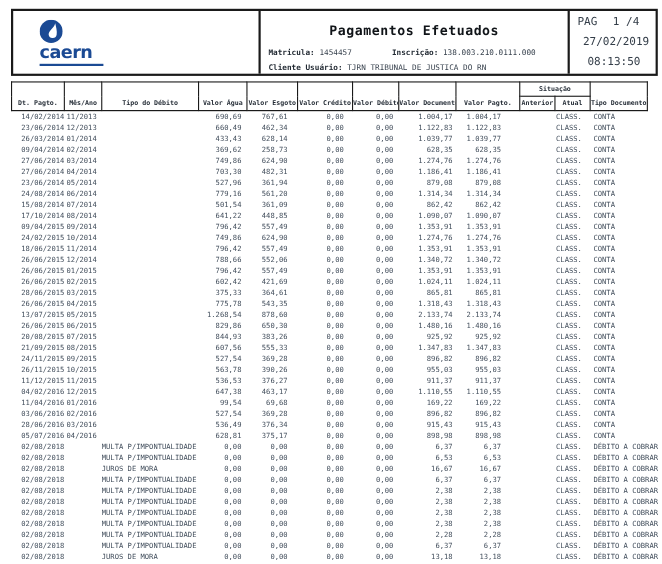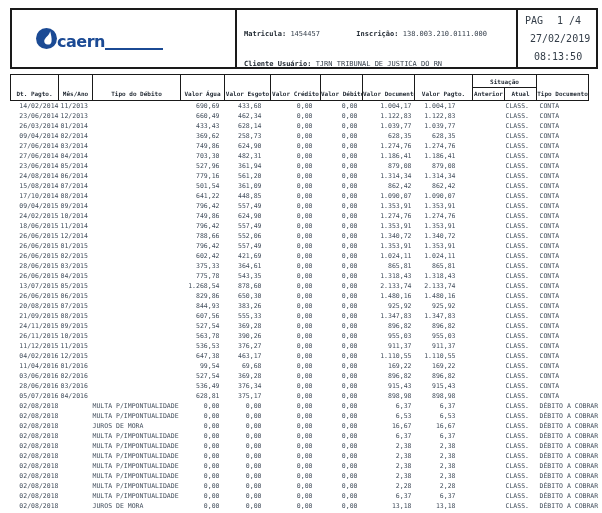--- a/index.html
+++ b/index.html
@@ -16,37 +16,37 @@
     position: absolute; left: 10px; top: 8px; width: 588px; height: 61px;
     border: 2px solid #1a1a1a;
     display: flex;
     background: #fff;
   }
   .logo-cell {
     width: 225px; border-right: 2px solid #1a1a1a;
     display: flex; align-items: center; justify-content: flex-start;
     padding-left: 24px;
   }
-  .logo { display: flex; flex-direction: row; align-items: flex-end; }
+  .logo { display: flex; flex-direction: column; align-items: flex-start; }
   .logo-circle { width: 21px; height: 21px; margin-bottom: 1px; }
   .logo-word {
     font-family: "DejaVu Sans", sans-serif;
     font-size: 16px; font-weight: bold; color: #1b4a94;
     line-height: 1; letter-spacing: -0.5px;
   }
   .logo-bar { width: 58px; height: 2px; background: #1b4a94; margin-top: 2px; }
 
   .title-cell { flex: 1; padding-top: 11px; }
   .report-title {
     text-align: center; font-size: 12px; font-weight: bold; color: #101418;
     letter-spacing: 0.5px;
   }
   .meta-line { font-size: 7px; padding-left: 7px; white-space: nowrap; color: #38424e; }
   .meta-line.l1 { margin-top: 9px; }
-  .meta-line.l2 { margin-top: 22px; }
+  .meta-line.l2 { margin-top: 6px; }
   .meta-label { font-weight: bold; color: #222a33; }
   .meta-gap { display: inline-block; width: 28px; }
 
   .page-cell {
     width: 80px; border-left: 2px solid #1a1a1a;
     padding: 6px 2px 0 7px; font-size: 10px; color: #333d48;
     line-height: 1;
   }
   .page-cell .row1 { display: flex; }
   .page-cell .row1 .pagno { margin-left: 14px; }
@@ -97,20 +97,21 @@
           <circle cx="10.5" cy="10.5" r="10.5" fill="#1b4a94"></circle>
           <path d="M14.2 3.2 C13.2 7.8 8.6 9.4 8.2 13.1 a3.7 3.7 0 0 0 7.3 0.6 C16.1 10.2 14.9 6.6 14.2 3.2z" fill="#ffffff"></path>
         </svg>
       </div>
       <div class="logo-word">caern</div>
       <div class="logo-bar"></div>
     </div>
   </div>
 
   <div class="title-cell">
+    <div class="report-title">Pagamentos Efetuados</div>
     <div class="meta-line l1">
       <span class="meta-label">Matricula:</span>
       <span>1454457</span>
       <span class="meta-gap"></span>
       <span class="meta-label">Inscrição:</span>
       <span>138.003.210.0111.000</span>
     </div>
     <div class="meta-line l2">
       <span class="meta-label">Cliente Usuário:</span>
       <span>TJRN TRIBUNAL DE JUSTICA DO RN</span>
@@ -160,21 +161,21 @@
       <td>Anterior</td>
       <td>Atual</td>
     </tr>
   </thead>
   <tbody>
       <tr>
         <td>14/02/2014</td>
         <td>11/2013</td>
         <td></td>
         <td>690,69</td>
-        <td>433,68</td>
+        <td>767,61</td>
         <td>0,00</td>
         <td>0,00</td>
         <td>1.004,17</td>
         <td>1.004,17</td>
         <td></td>
         <td>CLASS.</td>
         <td>CONTA</td>
       </tr>
       <tr>
         <td>23/06/2014</td>

